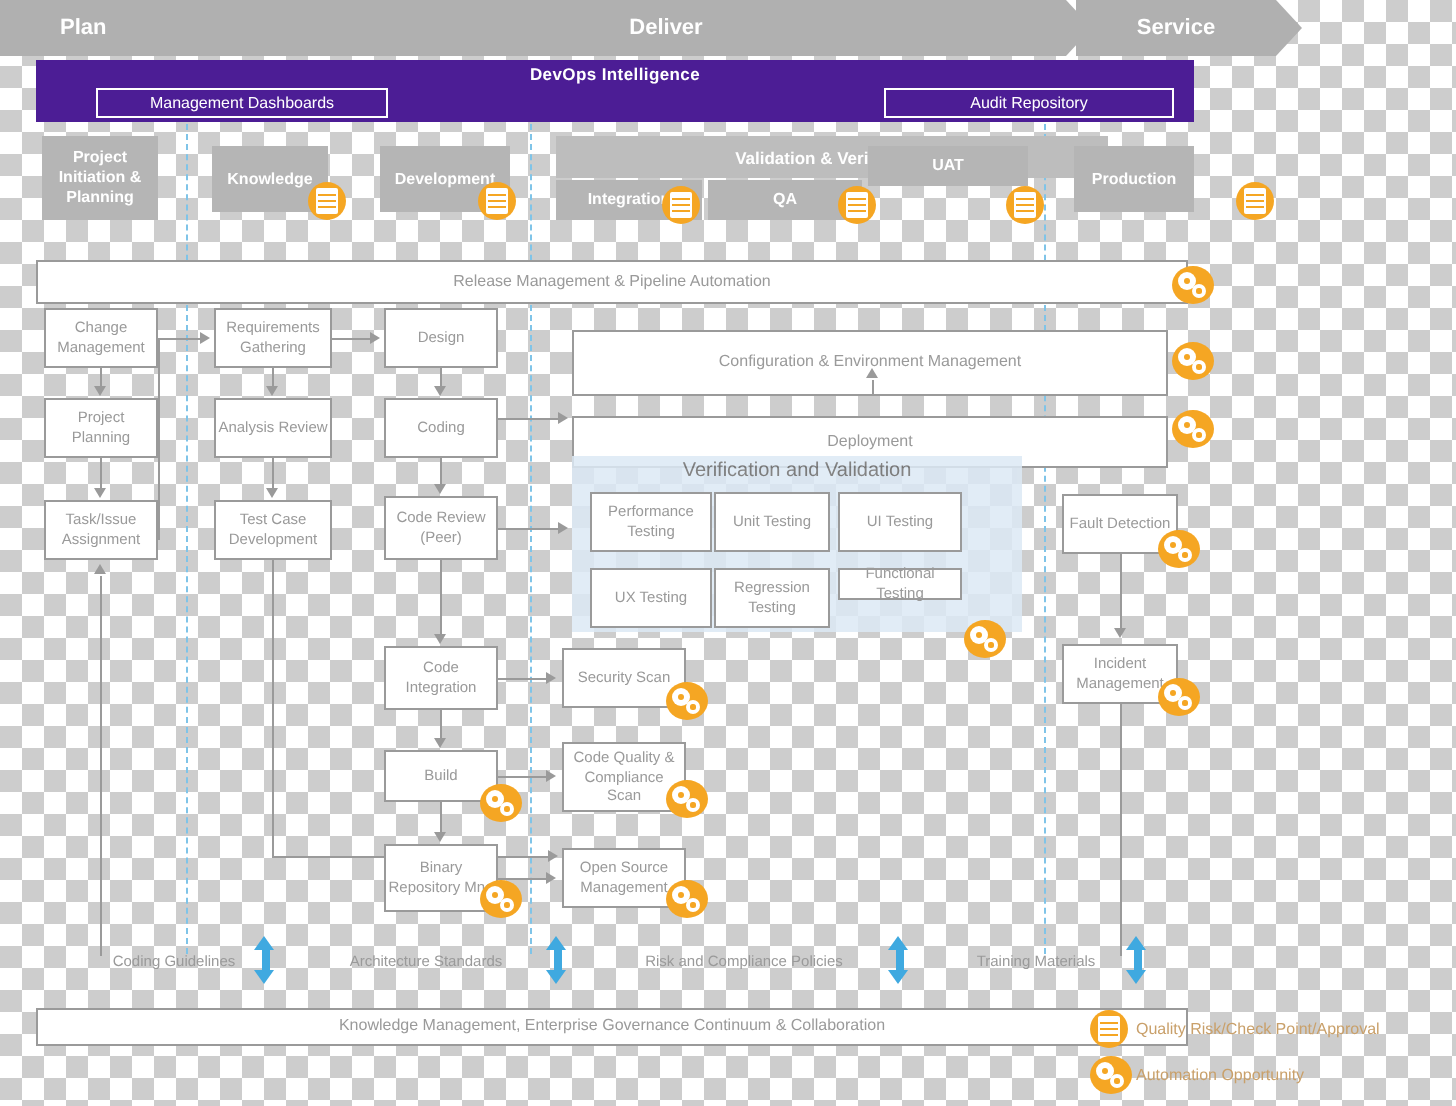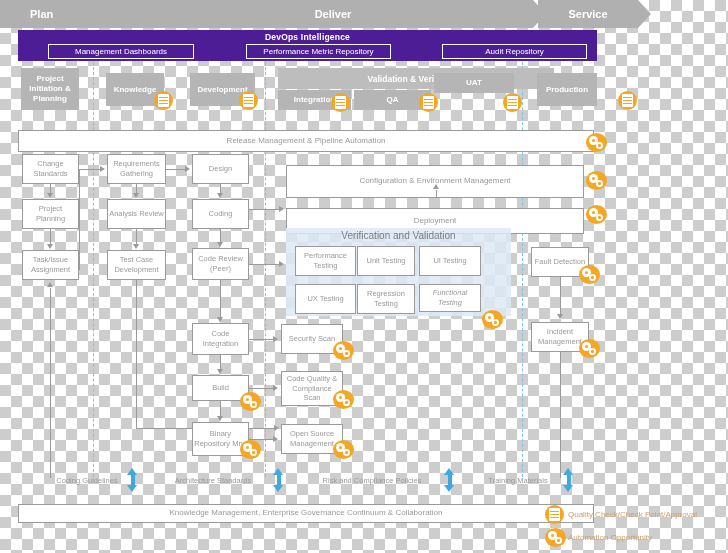--- a/index.html
+++ b/index.html
@@ -138,21 +138,20 @@
 <div class="lane lane-deliver">
   <span class="ltxt">Deliver</span>
 </div>
 <div class="lane lane-service">
   <span class="ltxt">Service</span>
 </div>
 
 <div class="abs dob">
   <div class="dob-title">DevOps Intelligence</div>
   <div class="dob-cell dob-c0">Management Dashboards</div>
-  <div class="dob-cell dob-c1">Performance Metric Repository</div>
   <div class="dob-cell dob-c2">Audit Repository</div>
 </div>
 
 <div class="dash" style="left:93px;top:62px;height:415px;"></div>
 <div class="dash" style="left:265px;top:62px;height:415px;"></div>
 <div class="dash" style="left:522px;top:62px;height:415px;"></div>
 
 <div class="abs ph" style="left:21px;top:68px;width:58px;height:42px;">
   <span>Project Initiation &amp; Planning</span>
 </div>
@@ -223,21 +222,21 @@
 
 <div class="abs box wide" style="left:18px;top:118px;width:576px;height:22px;">
   <span>Release Management &amp; Pipeline Automation</span>
 </div>
 <div class="ic ic-auto" style="left:586px;top:133px;">
   <span class="g1"></span>
     <span class="g2"></span>
 </div>
 
 <div class="abs box" style="left:22px;top:154px;width:57px;height:30px;">
-  <span>Change Standards</span>
+  <span>Change Management</span>
 </div>
 <div class="abs box" style="left:22px;top:199px;width:57px;height:30px;">
   <span>Project Planning</span>
 </div>
 <div class="abs box" style="left:22px;top:250px;width:57px;height:30px;">
   <span>Task/Issue Assignment</span>
 </div>
 <div class="ln vln" style="left:50px;top:184px;height:10px;"></div>
 <div class="arw-d" style="left:47px;top:193px;"></div>
 <div class="ln vln" style="left:50px;top:229px;height:16px;"></div>
@@ -335,21 +334,21 @@
 </div>
 <div class="abs box" style="left:419px;top:246px;width:62px;height:30px;">
   <span>UI Testing</span>
 </div>
 <div class="abs box" style="left:295px;top:284px;width:61px;height:30px;">
   <span>UX Testing</span>
 </div>
 <div class="abs box" style="left:357px;top:284px;width:58px;height:30px;">
   <span>Regression Testing</span>
 </div>
-<div class="abs box" style="left:419px;top:284px;width:62px;height:28px;font-style:italic;">
+<div class="abs box" style="left:419px;top:284px;width:62px;height:16px;">
   <span>Functional Testing</span>
 </div>
 <div class="ln hln" style="left:249px;top:264px;width:31px;"></div>
 <div class="arw-r" style="left:279px;top:261px;"></div>
 <div class="ic ic-auto" style="left:482px;top:310px;">
   <span class="g1"></span>
     <span class="g2"></span>
 </div>
 
 <div class="abs box" style="left:281px;top:324px;width:62px;height:30px;">
@@ -435,18 +434,18 @@
   <span>Knowledge Management, Enterprise Governance Continuum &amp; Collaboration</span>
 </div>
 
 <div class="ic ic-gate" style="left:545px;top:505px;">
   <span class="inner">
       <i></i>
       <i></i>
       <i></i>
     </span>
 </div>
-<div class="legend-txt" style="left:568px;top:510px;">Quality Check/Check Point/Approval</div>
+<div class="legend-txt" style="left:568px;top:510px;">Quality Risk/Check Point/Approval</div>
 <div class="ic ic-auto" style="left:545px;top:528px;">
   <span class="g1"></span>
     <span class="g2"></span>
 </div>
 <div class="legend-txt" style="left:568px;top:533px;">Automation Opportunity</div>
 
 </body></html>

